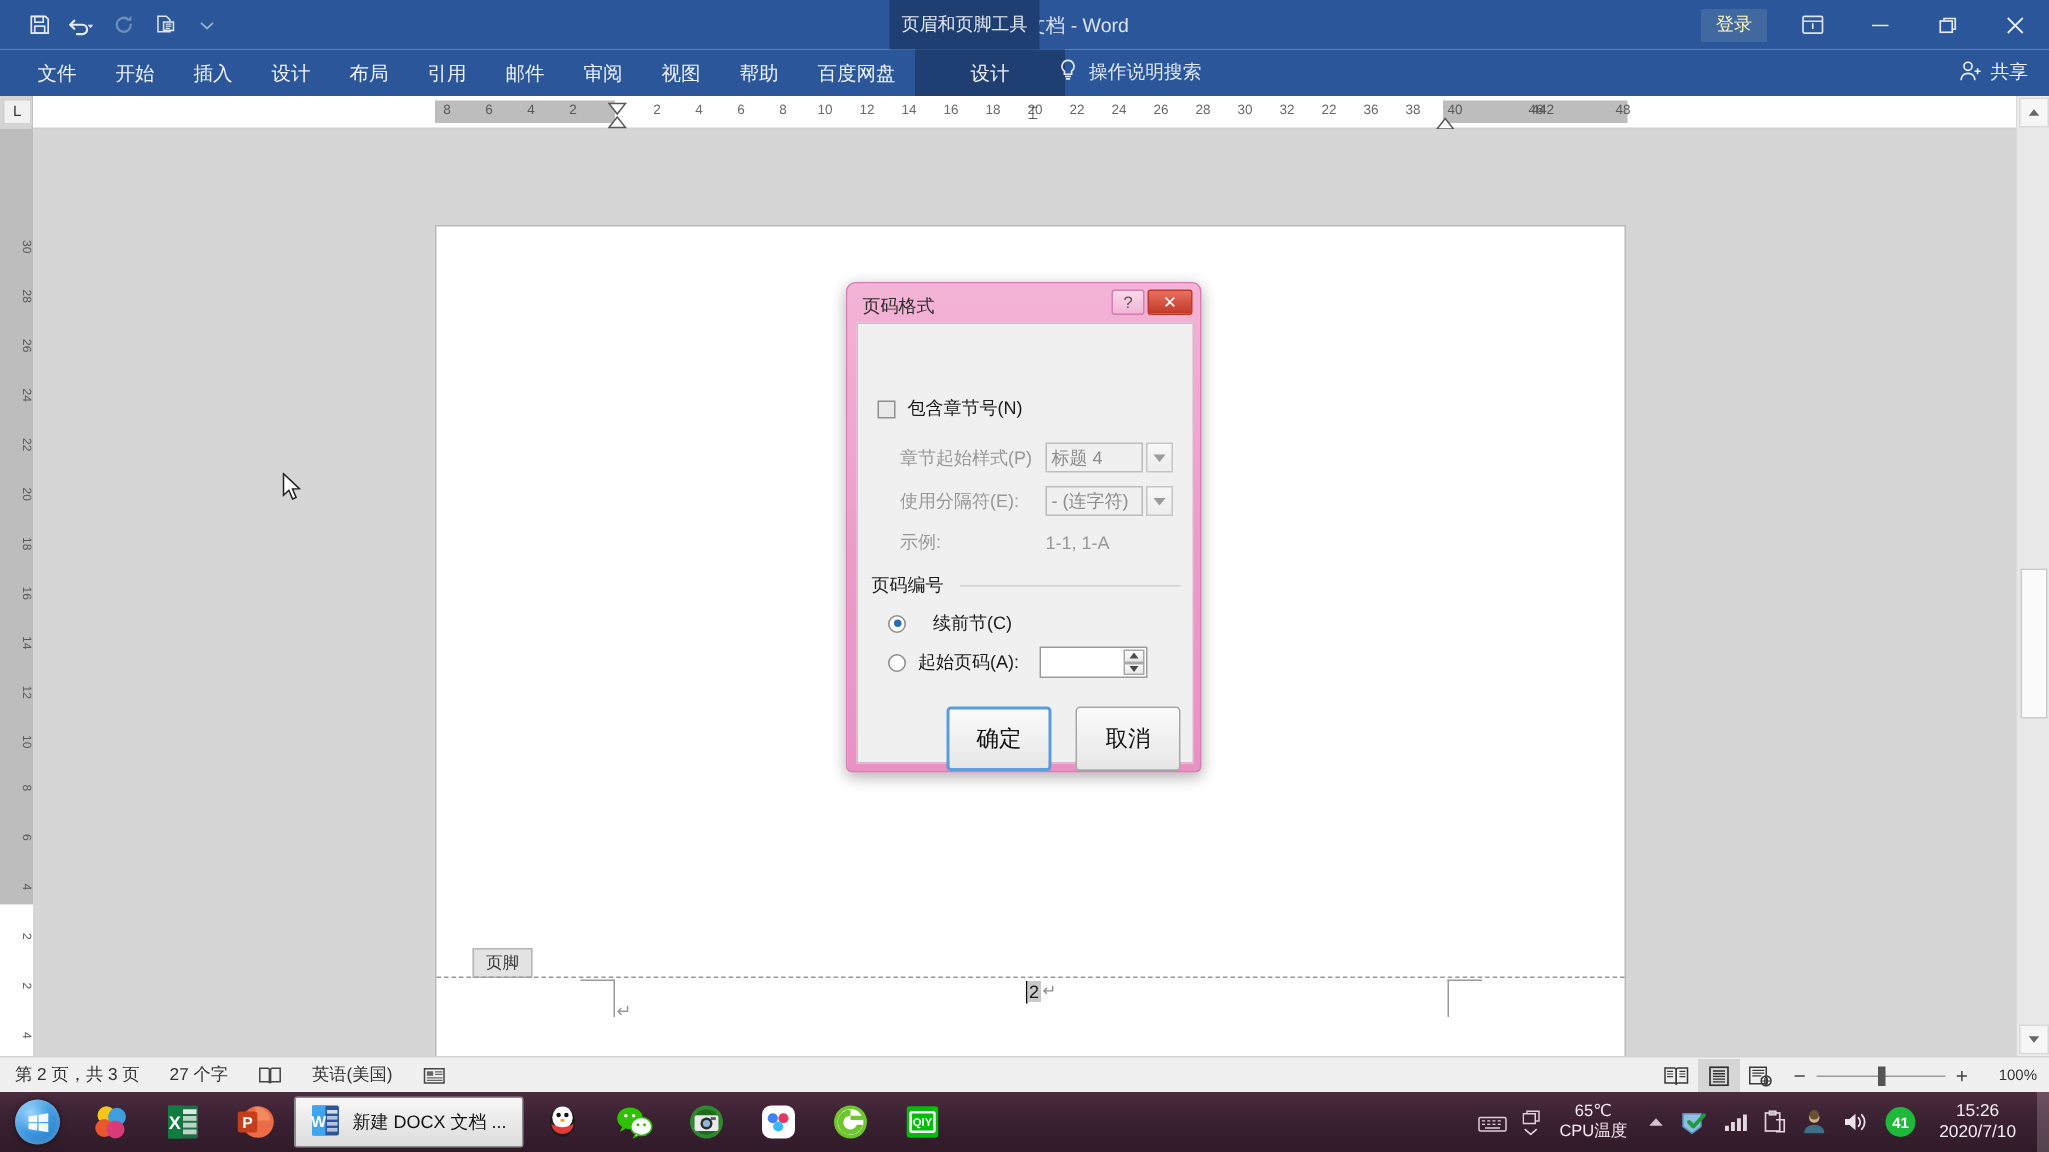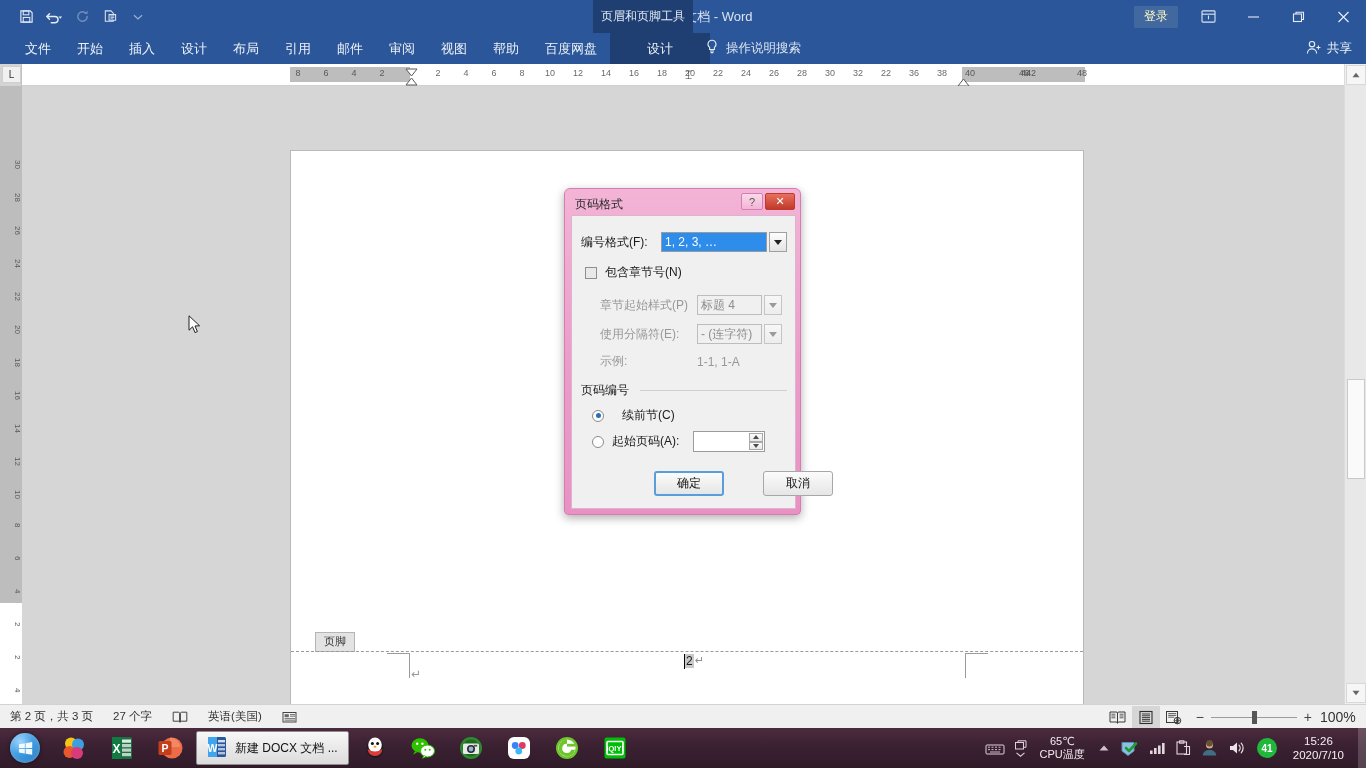--- a/index.html
+++ b/index.html
@@ -229,39 +229,39 @@
   .spin-btns{
     position:absolute;right:2px;top:2px;width:14px;height:17px;display:flex;flex-direction:column;
   }
   .spin-b{
     flex:1;border:1px solid #a8a8a8;background:linear-gradient(180deg,#fcfcfc,#e8e8e8);
     display:flex;align-items:center;justify-content:center;
   }
   .tri-up{width:0;height:0;border-left:3px solid transparent;border-right:3px solid transparent;border-bottom:4px solid #4a4a4a;}
   .tri-dn{width:0;height:0;border-left:3px solid transparent;border-right:3px solid transparent;border-top:4px solid #4a4a4a;}
   .dlg-btn{
-    width:70px;height:25px;border:1px solid #a7a7a7;border-radius:3px;
+    width:70px;height:43px;border:1px solid #a7a7a7;border-radius:3px;
     background:linear-gradient(180deg,#fbfbfb,#e6e6e6);
-    display:flex;align-items:center;justify-content:center;font-size:12px;color:#111;margin-left:23px;
+    display:flex;align-items:center;justify-content:center;font-size:15px;color:#111;
   }
   .dlg-btn.default{border:2px solid #5b9ddb;}
 
   
   .statusbar{
     position:absolute;left:0;top:704px;width:1366px;height:24px;background:#f0f0f0;
     border-top:1px solid #d2d2d2; display:flex;align-items:center;font-size:11.5px;color:#333;
   }
   .sb-item{padding:0 10px;display:flex;align-items:center;gap:5px;}
   .sb-right{position:absolute;right:8px;top:0;height:24px;display:flex;align-items:center;gap:0px;}
   .view-btn{width:28px;height:22px;display:flex;align-items:center;justify-content:center;color:#444;}
   .view-btn.active{background:#d6d6d6;}
   .zoom-slider{display:flex;align-items:center;gap:7px;padding:0 8px;}
   .zs-track{width:86px;height:1px;background:#9b9b9b;position:relative;}
   .zs-thumb{position:absolute;left:41px;top:-6px;width:5px;height:13px;background:#555;}
-  .zoom-pct{width:38px;text-align:left;font-size:14px;}
+  .zoom-pct{width:38px;text-align:right;font-size:10px;}
 
   
   .taskbar{
     position:absolute;left:0;top:728px;width:1366px;height:40px;
     background:linear-gradient(180deg,#4c2b3f 0%, #3c2233 40%, #301a28 100%);
     display:flex;align-items:center;
   }
   .start{
     width:50px;height:40px;display:flex;align-items:center;justify-content:center;
   }
@@ -521,29 +521,20 @@
   <div class="dlg-title">
     <span>页码格式</span>
     <div class="dlg-btns">
       <div class="dlg-help">?</div>
       <div class="dlg-close">✕</div>
     </div>
   </div>
 
   <div class="dlg-body">
 
-    <div class="row" style="left:9px;top:16px;width:210px;">
-      <span class="lbl" style="width:80px;">编号格式(F):</span>
-      <div class="combo" style="width:106px;">
-        <div class="val sel">1, 2, 3, …</div>
-      </div>
-      <div class="cb-arrow">
-          <span class="caret"></span>
-        </div>
-    </div>
 
     <div class="row" style="left:13px;top:48px;gap:8px;">
       <div class="chk"></div>
       <span class="lbl">包含章节号(N)</span>
     </div>
 
     <div class="row" style="left:28px;top:79px;">
       <span class="lbl dim" style="width:97px;">章节起始样式(P)</span>
       <div class="combo disabled" style="width:65px;">
         <div class="val dim">标题 4</div>

